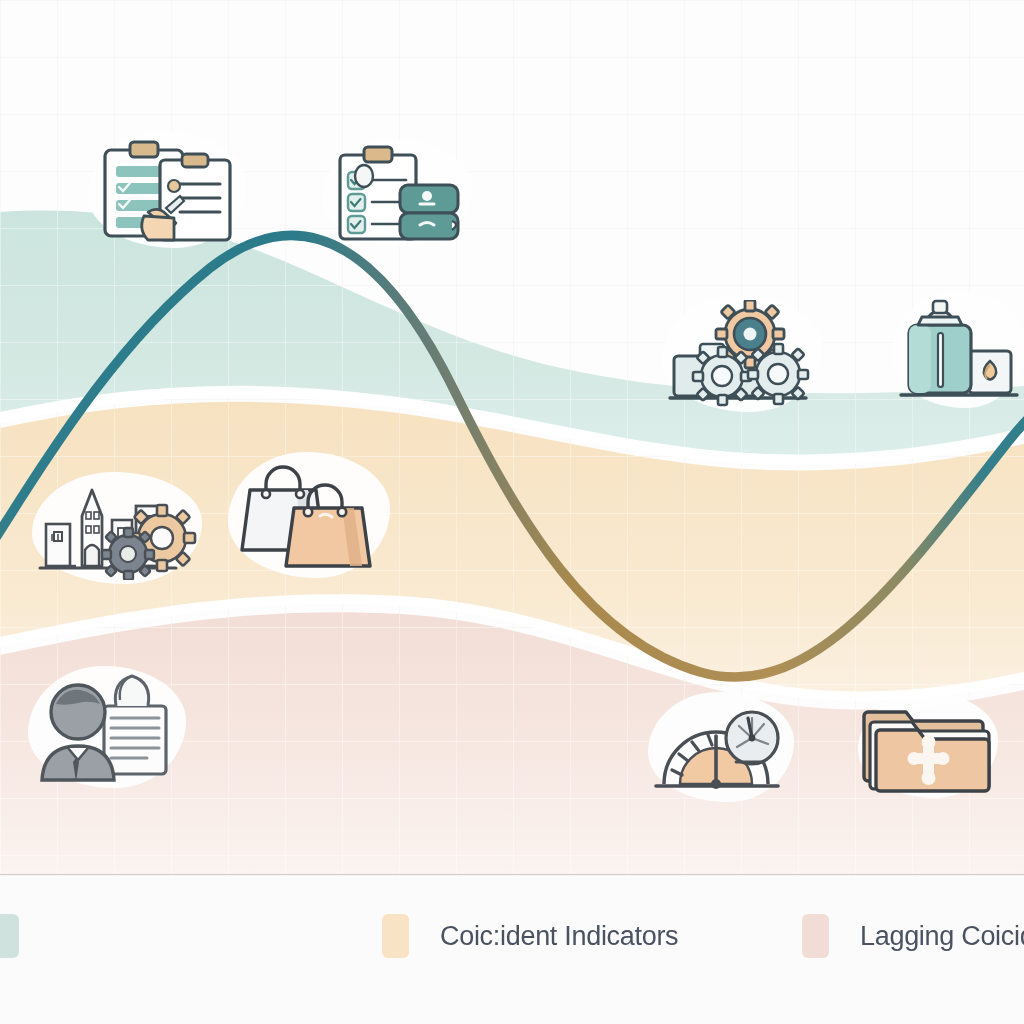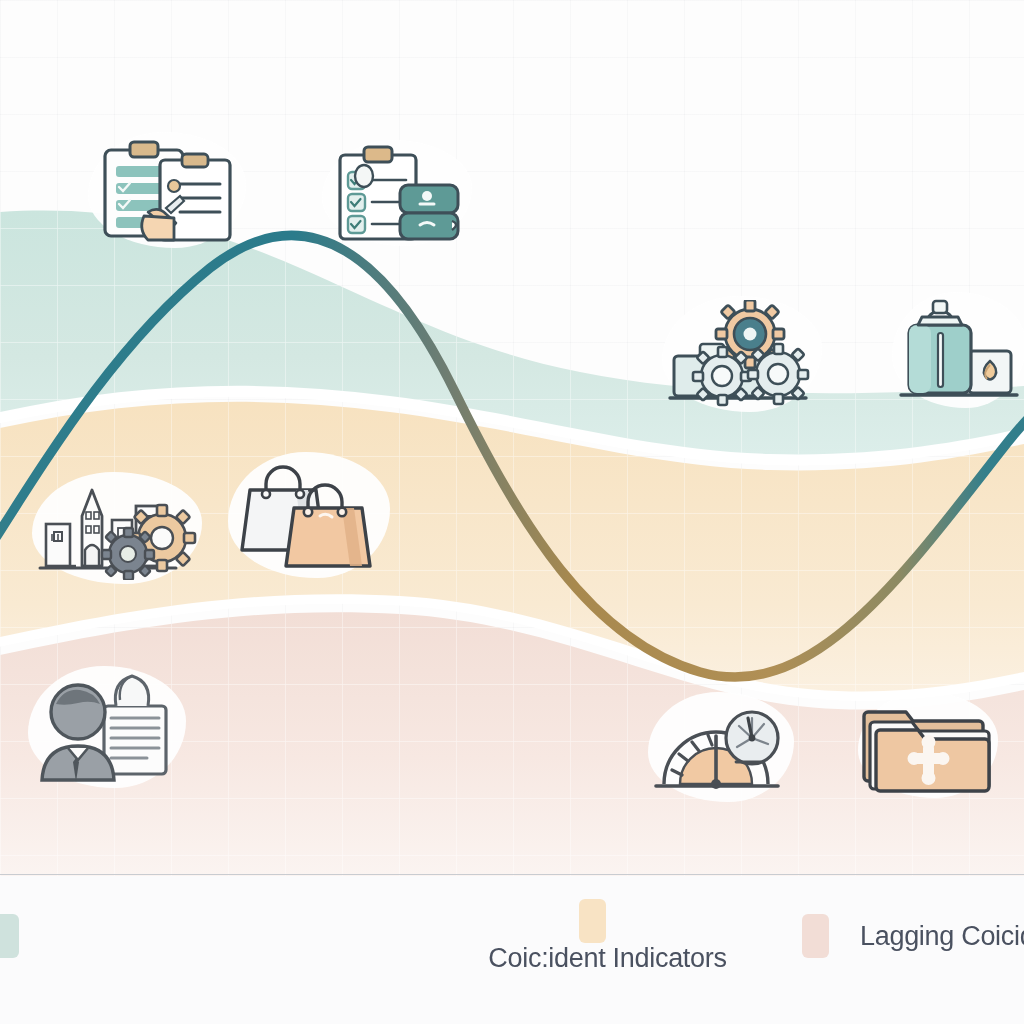--- a/index.html
+++ b/index.html
@@ -68,21 +68,21 @@
     height: 60px;
     display: flex;
     align-items: center;
   }
   .legend-item {
     display: flex;
     align-items: center;
     flex: 0 0 auto;
   }
   .legend-item.i0 { margin-left: -8px; width: 390px; }
-  .legend-item.i1 { width: 420px; flex-direction: column; }
+  .legend-item.i1 { width: 420px; }
   .legend-item.i2 { width: 300px; }
 
   .legend-swatch {
     width: 27px;
     height: 44px;
     border-radius: 6px;
     flex: 0 0 auto;
   }
   .legend-label {
     margin-left: 31px;

